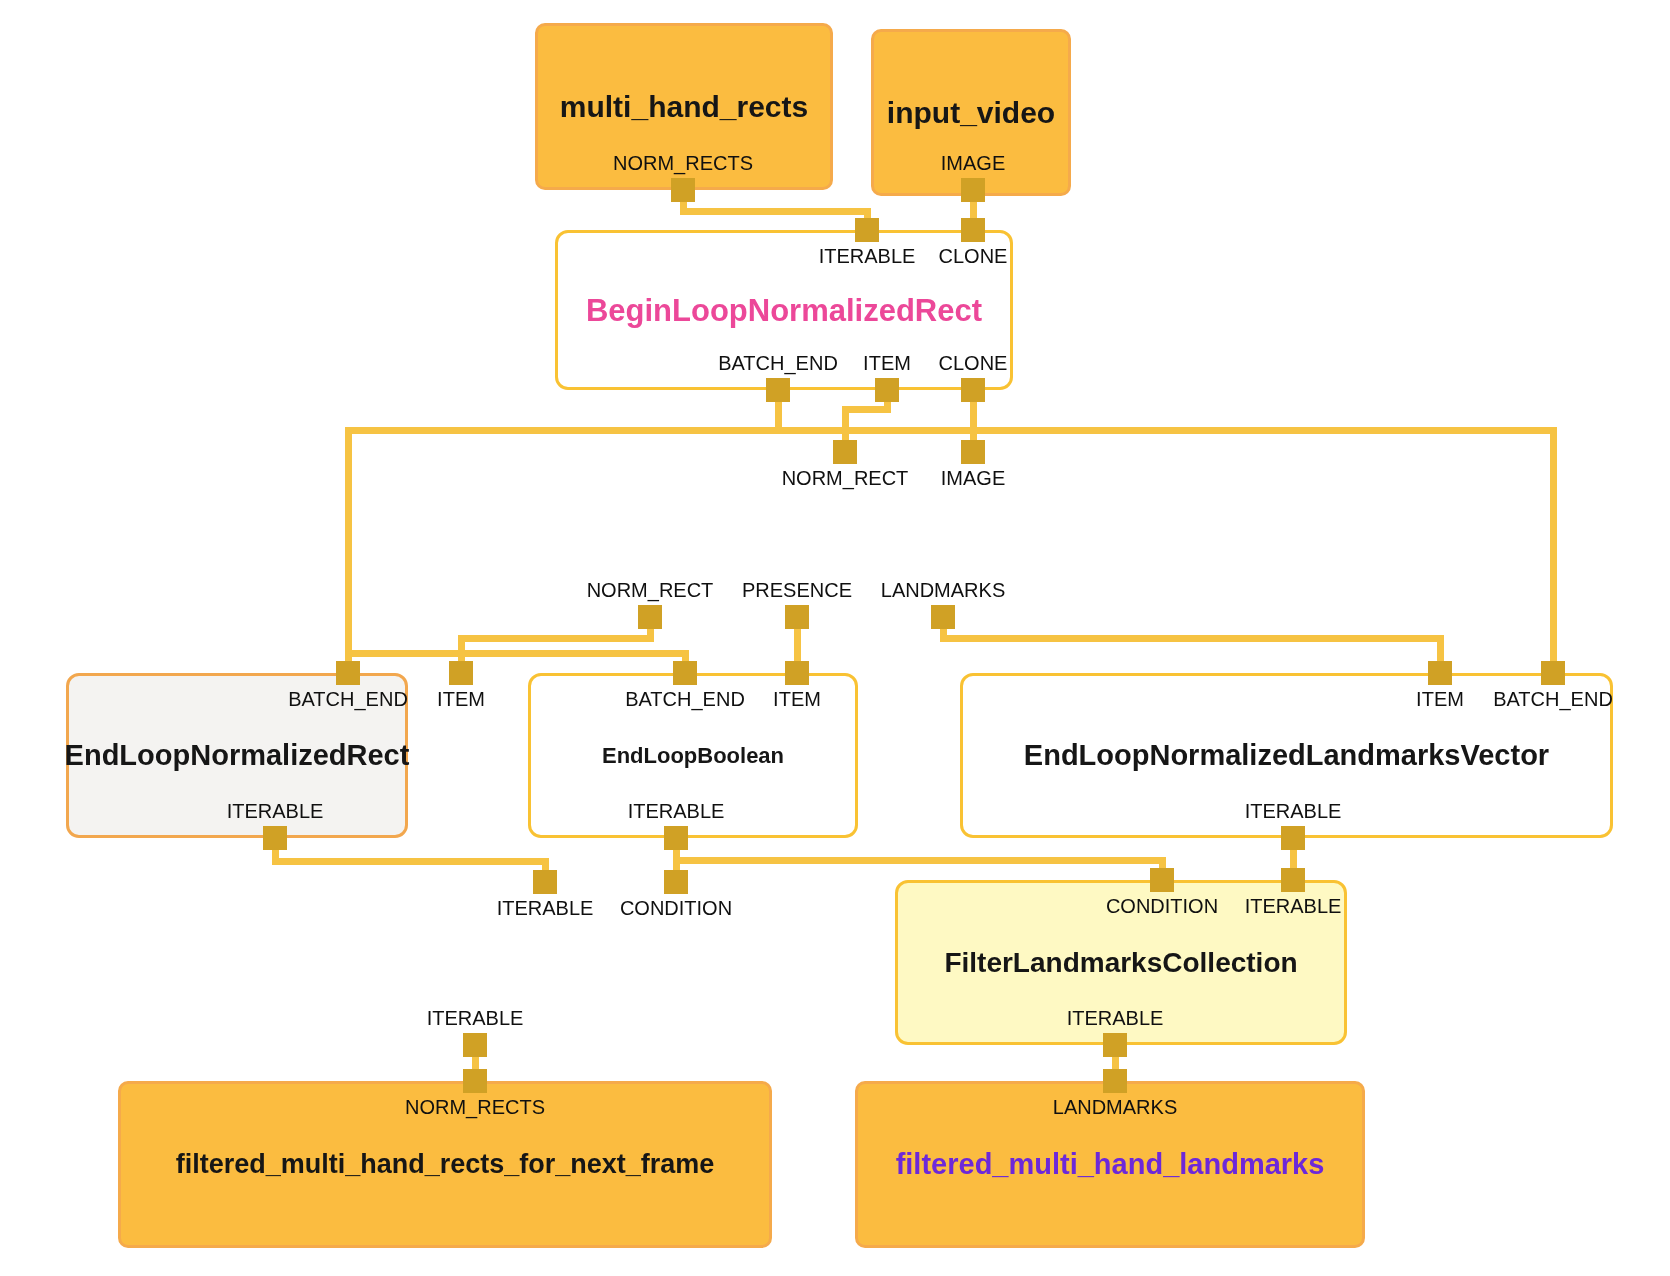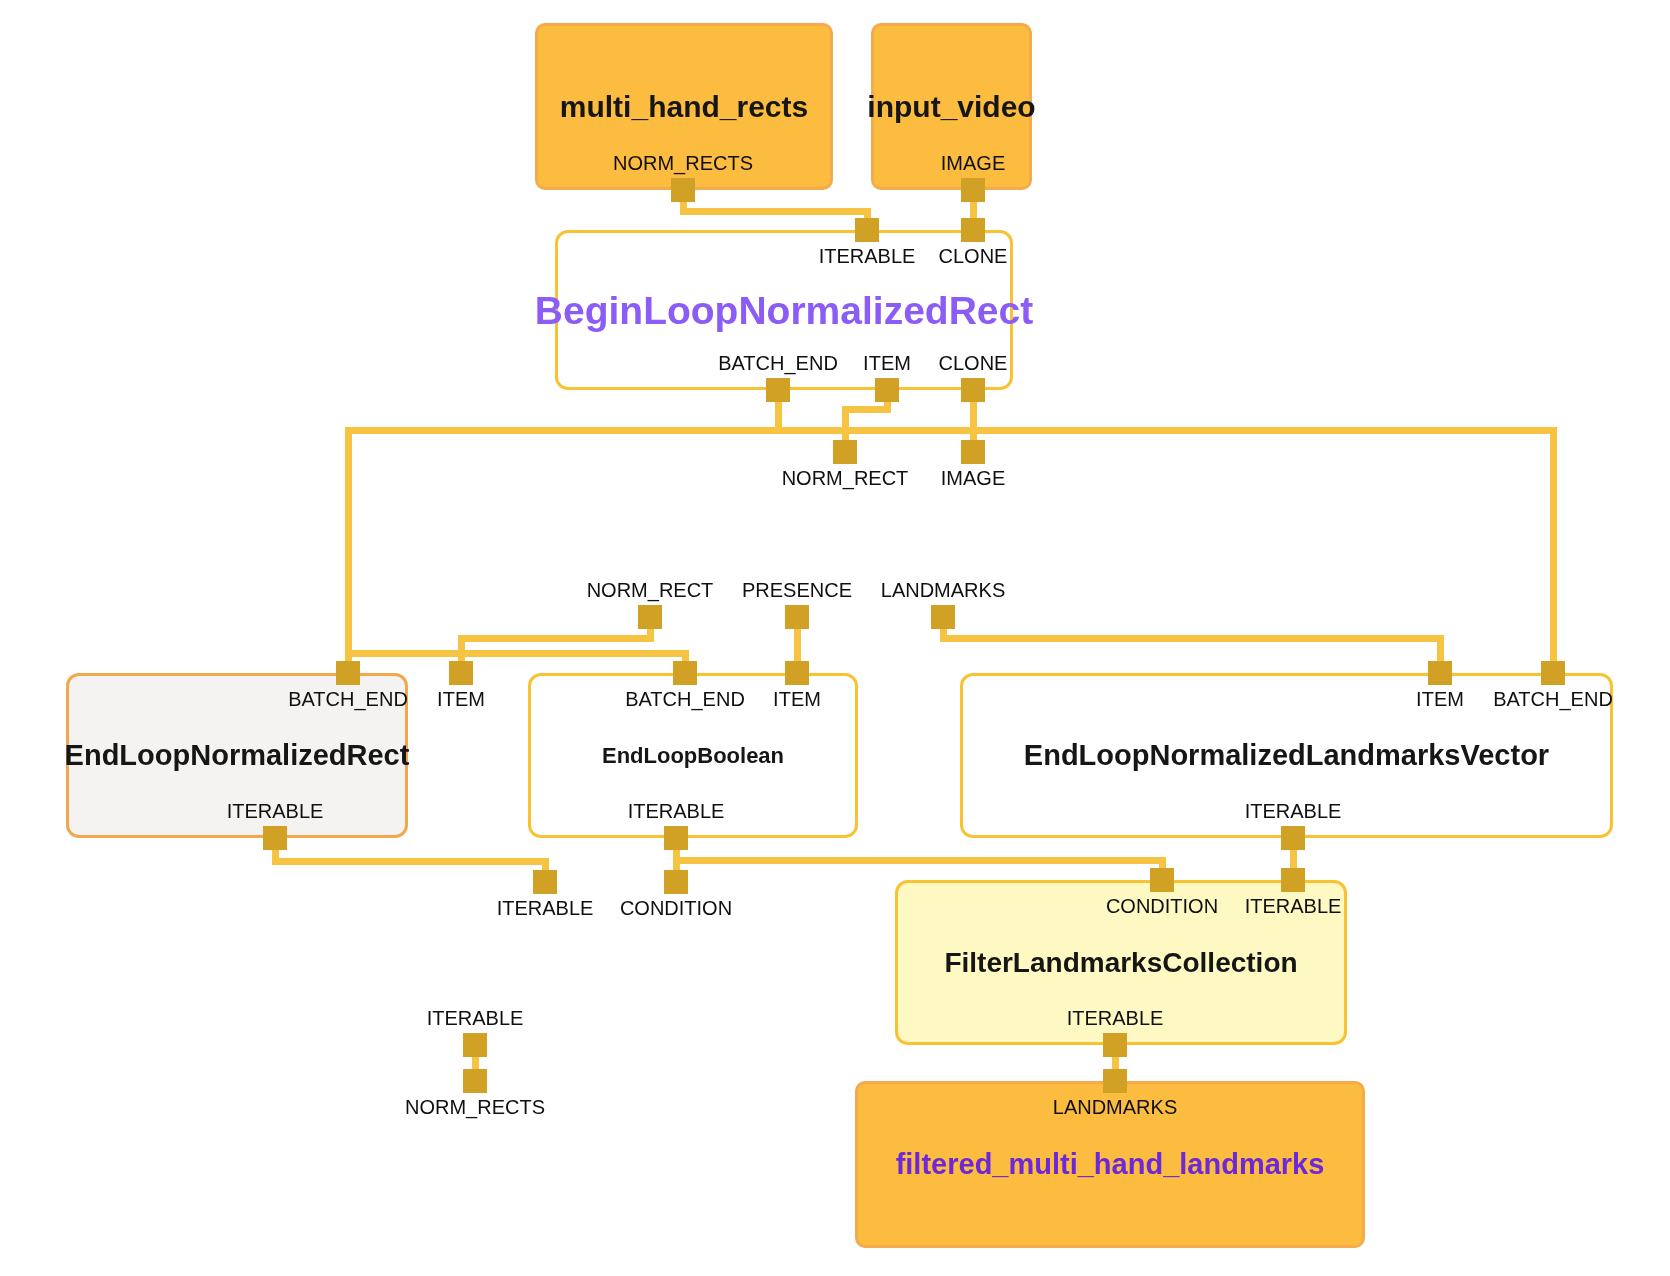--- a/index.html
+++ b/index.html
@@ -50,27 +50,27 @@
     <div class="edge-seg" style="background: rgb(246, 195, 67); left: 672.5px; top: 856.5px; width: 493px; height: 7px;"></div>
     <div class="edge-seg" style="background: rgb(246, 195, 67); left: 1158.5px; top: 856.5px; width: 7px; height: 27px;"></div>
     <div class="edge-seg" style="background: rgb(246, 195, 67); left: 1289.5px; top: 834.5px; width: 7px; height: 49px;"></div>
     <div class="edge-seg" style="background: rgb(246, 195, 67); left: 471.5px; top: 1041.5px; width: 7px; height: 43px;"></div>
     <div class="edge-seg" style="background: rgb(246, 195, 67); left: 1111.5px; top: 1041.5px; width: 7px; height: 43px;"></div>
     <div class="node packet" style="left: 535px; top: 23px; width: 298px; height: 167px; background: rgb(251, 188, 64); border: 3px solid rgb(245, 170, 75);">
       <div class="node-title" style="font-size: 30px; color: rgb(22, 22, 22); text-align: right;">multi_hand_rects</div>
     </div>
     <div class="port-label" style="left: 683px; top: 163px; color: rgb(16, 16, 16);">NORM_RECTS</div>
     <div class="port-square" style="left: 683px; top: 190px; background: rgb(208, 161, 37);"></div>
-    <div class="node packet" style="left: 871px; top: 23px; width: 161px; height: 167px; background: rgb(251, 188, 64); border: 3px solid rgb(245, 170, 75);">
+    <div class="node packet" style="left: 871px; top: 29px; width: 200px; height: 167px; background: rgb(251, 188, 64); border: 3px solid rgb(245, 170, 75);">
       <div class="node-title" style="font-size: 30px; color: rgb(22, 22, 22);">input_video</div>
     </div>
     <div class="port-label" style="left: 973px; top: 163px; color: rgb(16, 16, 16);">IMAGE</div>
     <div class="port-square" style="left: 973px; top: 190px; background: rgb(208, 161, 37);"></div>
     <div class="node calc" style="left: 555px; top: 230px; width: 458px; height: 160px; background: rgb(255, 255, 255); border: 3px solid rgb(249, 194, 51);">
-      <div class="node-title" style="font-size: 39px; color: #8b5cf6;">BeginLoopNormalizedRect</div>
+      <div class="node-title" style="font-size: 31px; color: #ec4899;">BeginLoopNormalizedRect</div>
     </div>
     <div class="port-label" style="left: 867px; top: 256px; color: rgb(16, 16, 16);">ITERABLE</div>
     <div class="port-square" style="left: 867px; top: 230px; background: rgb(208, 161, 37);"></div>
     <div class="port-label" style="left: 973px; top: 256px; color: rgb(16, 16, 16);">CLONE</div>
     <div class="port-square" style="left: 973px; top: 230px; background: rgb(208, 161, 37);"></div>
     <div class="port-label" style="left: 778px; top: 363px; color: rgb(16, 16, 16);">BATCH_END</div>
     <div class="port-square" style="left: 778px; top: 390px; background: rgb(208, 161, 37);"></div>
     <div class="port-label" style="left: 887px; top: 363px; color: rgb(16, 16, 16);">ITEM</div>
     <div class="port-square" style="left: 887px; top: 390px; background: rgb(208, 161, 37);"></div>
     <div class="port-label" style="left: 973px; top: 363px; color: rgb(16, 16, 16);">CLONE</div>
@@ -120,20 +120,23 @@
     <div class="port-square" style="left: 475px; top: 1045px; background: rgb(208, 161, 37);"></div>
     <div class="node calc" style="left: 895px; top: 880px; width: 452px; height: 165px; background: #fef9c3; border: 3px solid rgb(249, 194, 51);">
       <div class="node-title" style="font-size: 28px; color: rgb(22, 22, 22);">FilterLandmarksCollection</div>
     </div>
     <div class="port-label" style="left: 1162px; top: 906px; color: rgb(16, 16, 16);">CONDITION</div>
     <div class="port-square" style="left: 1162px; top: 880px; background: rgb(208, 161, 37);"></div>
     <div class="port-label" style="left: 1293px; top: 906px; color: rgb(16, 16, 16);">ITERABLE</div>
     <div class="port-square" style="left: 1293px; top: 880px; background: rgb(208, 161, 37);"></div>
     <div class="port-label" style="left: 1115px; top: 1018px; color: rgb(16, 16, 16);">ITERABLE</div>
     <div class="port-square" style="left: 1115px; top: 1045px; background: rgb(208, 161, 37);"></div>
+    <div class="node packet" style="left: 118px; top: 1081px; width: 654px; height: 167px; background: rgb(251, 188, 64); border: 3px solid rgb(245, 170, 75);">
+      <div class="node-title" style="font-size: 27px; color: rgb(22, 22, 22);">filtered_multi_hand_rects_for_next_frame</div>
+    </div>
     <div class="port-label" style="left: 475px; top: 1107px; color: rgb(16, 16, 16);">NORM_RECTS</div>
     <div class="port-square" style="left: 475px; top: 1081px; background: rgb(208, 161, 37);"></div>
     <div class="node packet" style="left: 855px; top: 1081px; width: 510px; height: 167px; background: rgb(251, 188, 64); border: 3px solid rgb(245, 170, 75);">
       <div class="node-title" style="font-size: 29px; color: #6d28d9;">filtered_multi_hand_landmarks</div>
     </div>
     <div class="port-label" style="left: 1115px; top: 1107px; color: rgb(16, 16, 16);">LANDMARKS</div>
     <div class="port-square" style="left: 1115px; top: 1081px; background: rgb(208, 161, 37);"></div>
   </div>
 
 </body></html>

